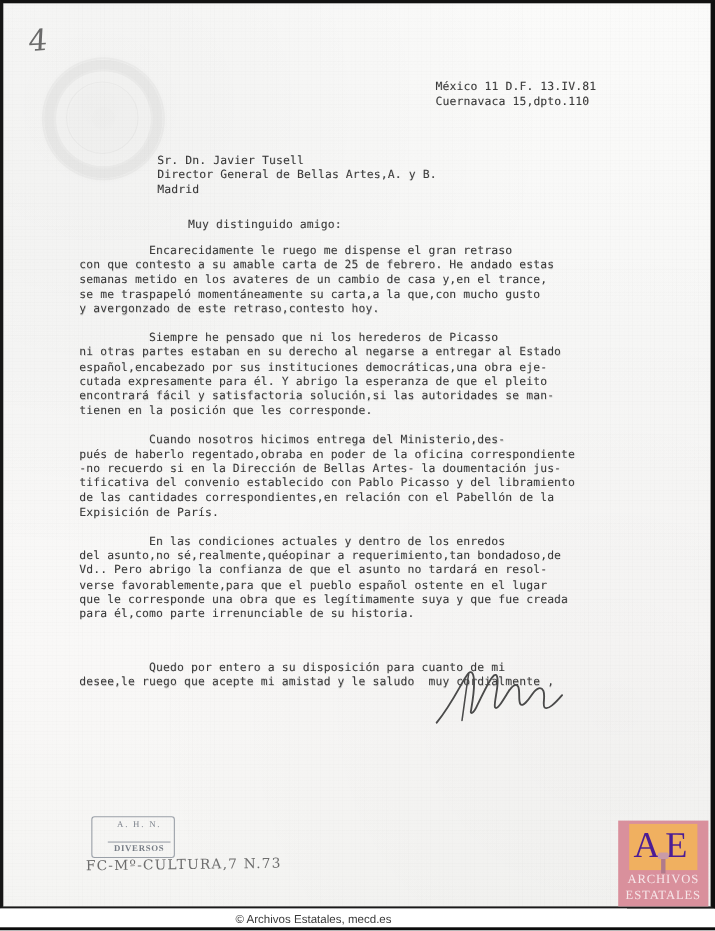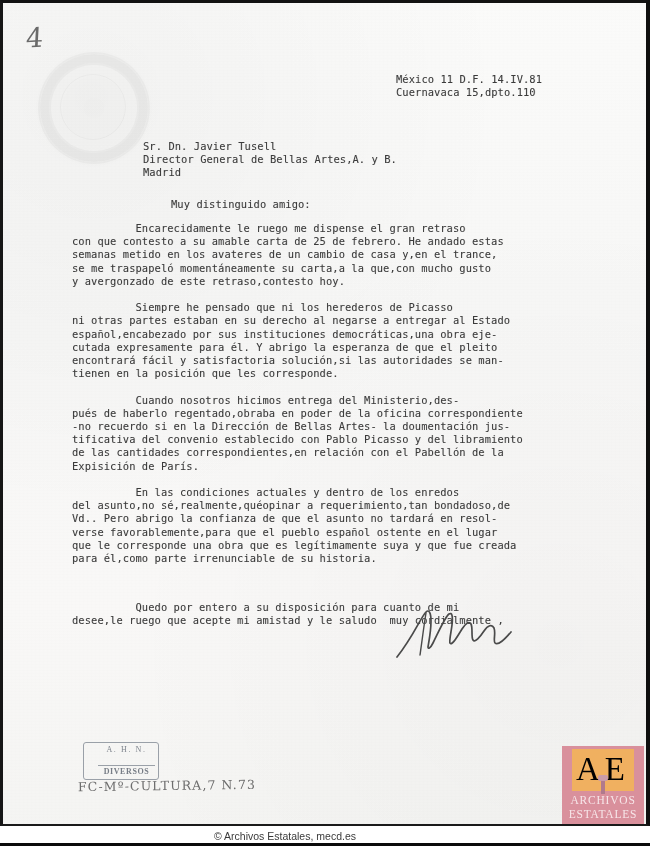--- a/index.html
+++ b/index.html
@@ -230,21 +230,21 @@
     background: #f0b060;
   }
   #ae-letters {
     position: absolute;
     left: 0;
     top: 5px;
     width: 82px;
     text-align: center;
     font-family: "Liberation Serif", serif;
     font-size: 33px;
-    color: #000000;
+    color: #4c1d95;
     letter-spacing: 5px;
     line-height: 37px;
   }
   #ae-pin {
     position: absolute;
     left: 39px;
     top: 32px;
     width: 4px;
     height: 16px;
     background: #b07a8c;
@@ -304,21 +304,21 @@
 
   <div id="sheet">
 
     <div id="grain"></div>
     <div id="seal-ghost"></div>
     <div id="seal-ghost-2"></div>
 
     <div id="folio">4</div>
 
 
-    <div id="dateblock" class="tw">México 11 D.F. 14.IV.81
+    <div id="dateblock" class="tw">México 11 D.F. 13.IV.81
 Cuernavaca 15,dpto.110</div>
 
     <div id="addressee" class="tw">Sr. Dn. Javier Tusell
 Director General de Bellas Artes,A. y B.
 Madrid</div>
 
     <div id="salutation" class="tw">Muy distinguido amigo:</div>
 
     <div id="body">
       <div class="tw para">          Encarecidamente le ruego me dispense el gran retraso

